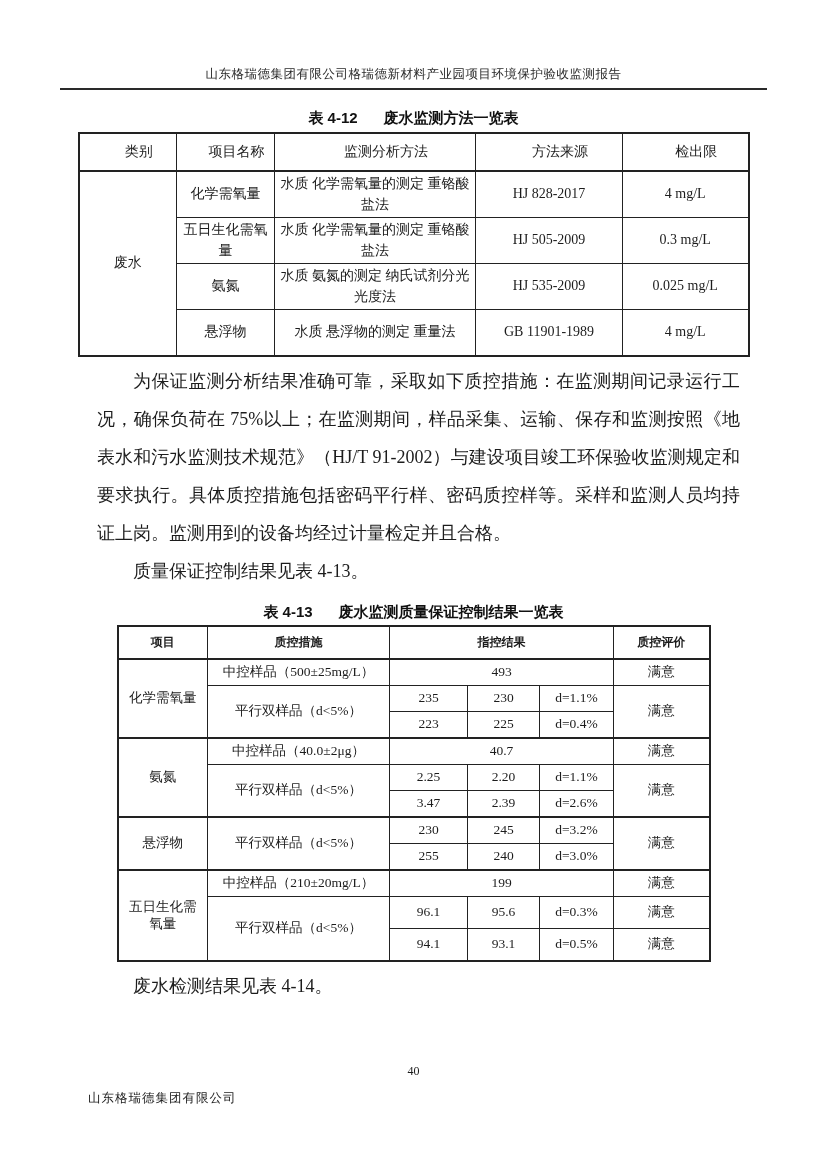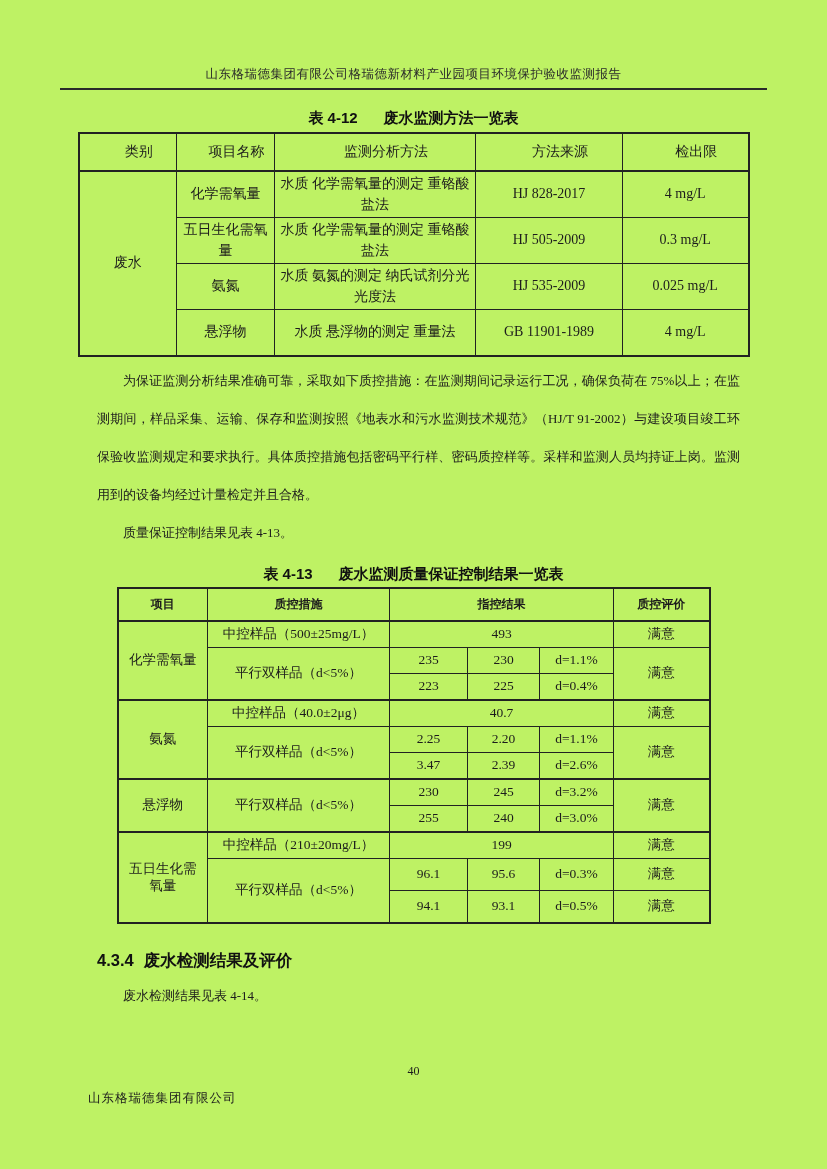--- a/index.html
+++ b/index.html
@@ -1,17 +1,17 @@
 <!DOCTYPE html>
 <html><head>
 <meta charset="utf-8">
 <style>
   html,body{margin:0;padding:0;background:#e8e8e8;}
   .page{
-    position:relative;width:827px;height:1169px;margin:0 auto;background:#bef264;
+    position:relative;width:827px;height:1169px;margin:0 auto;background:#ffffff;
     font-family:"Liberation Serif","DejaVu Serif",serif;color:#1c1c1c;overflow:hidden;
   }
   
   .running-head{
     margin:66px 60px 0 60px;text-align:center;font-size:12.5px;letter-spacing:0.5px;color:#2a2a2a;
   }
   .head-rule{margin:5px 60px 0 60px;border-bottom:2px solid #2a2a2a;height:0;}
   
   .tbl-caption{
     margin-top:19px;text-align:center;font-family:"Liberation Sans","DejaVu Sans",sans-serif;
@@ -38,21 +38,21 @@
   .t13 tbody td{height:21px;line-height:1.25;}
   .t13 tr.group-start td{border-top:2px solid #222;}
   .t13 tr.tall td{height:27px;}
   
   .section-heading{
     margin:39px 87px 0 97px;font-family:"Liberation Sans","DejaVu Sans",sans-serif;
     font-weight:bold;font-size:16.5px;color:#111;
   }
   .section-heading .h-num{margin-right:10px;}
   .body-para{
-    margin:5px 87px 0 97px;font-size:13px;line-height:38px;text-align:justify;
+    margin:5px 87px 0 97px;font-size:18px;line-height:38px;text-align:justify;
     text-indent:2em;color:#1c1c1c;
   }
   .body-para.no-top{margin-top:0;}
   
   .page-number{position:absolute;bottom:90px;left:0;width:100%;text-align:center;font-size:12px;}
   .footer-company{position:absolute;bottom:62px;left:88px;font-size:12.5px;letter-spacing:1px;}
 </style>
 </head>
 <body>
 
@@ -204,21 +204,18 @@
       </tr>
       <tr class="tall">
         <td>94.1</td>
         <td>93.1</td>
         <td>d=0.5%</td>
         <td>满意</td>
       </tr>
     </tbody>
   </table>
 
-  <div class="section-heading" style="margin-top:26px">
-    <span class="h-num">4.3.4</span><span>废水检测结果及评价</span>
-  </div>
   <div class="body-para">废水检测结果见表 4-14。</div>
 
   <div class="page-number">40</div>
   <div class="footer-company">山东格瑞德集团有限公司</div>
 
 </div>
 
 </body></html>

